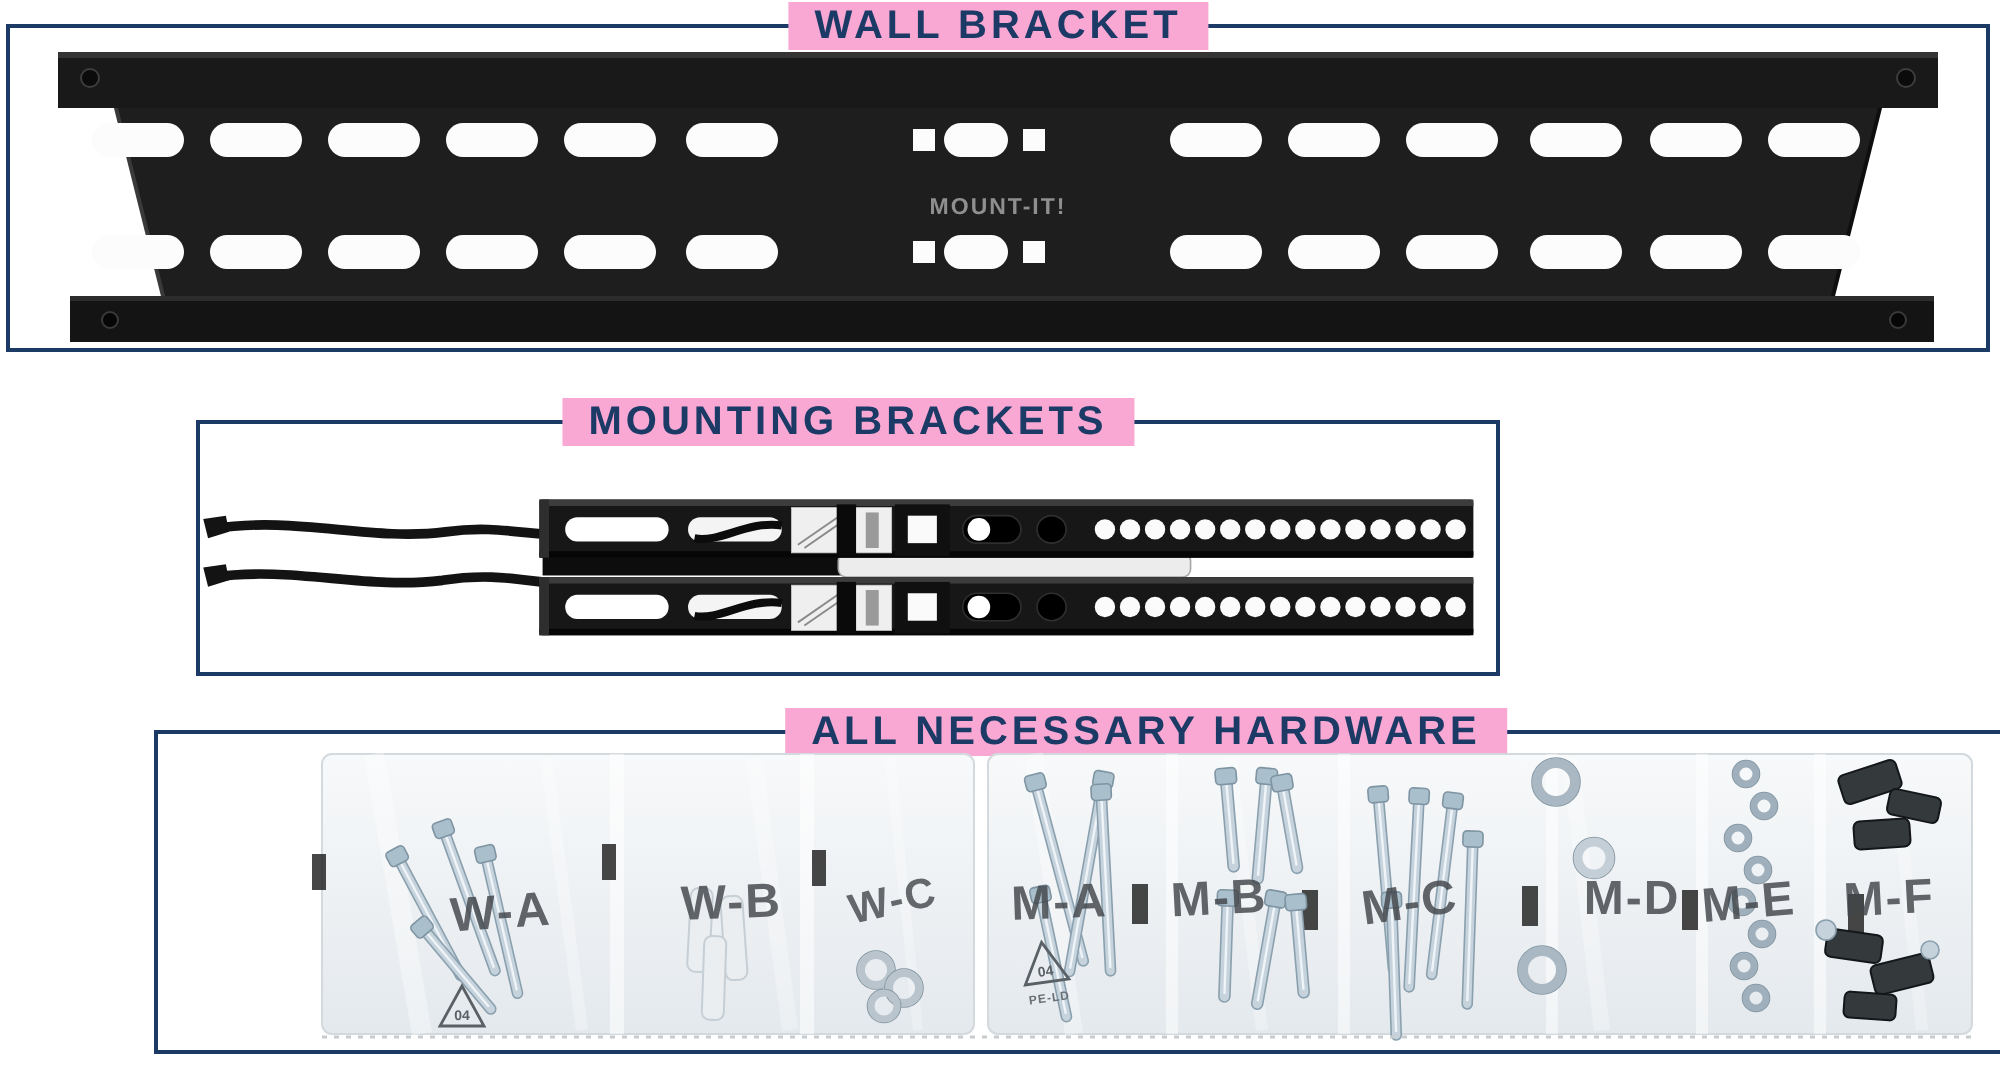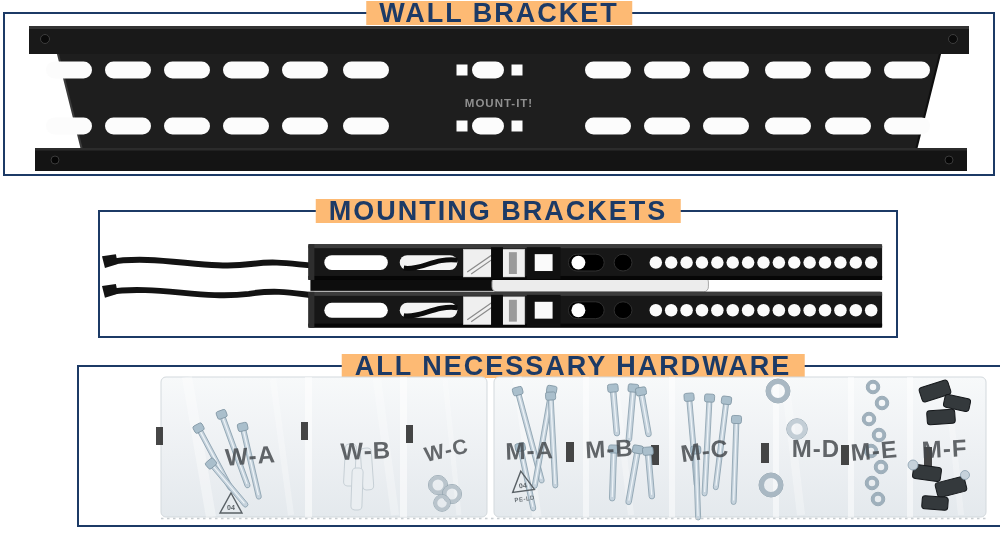--- a/index.html
+++ b/index.html
@@ -6,26 +6,26 @@
   html,body{margin:0;padding:0;}
   body{
     width:1000px;height:535px;position:relative;overflow:hidden;
     background:#ffffff;font-family:"Liberation Sans",sans-serif;
   }
   .panel{
     position:absolute;box-sizing:border-box;
     border:2px solid var(--navy);background:#ffffff;
   }
   #panel-wall {left:3px;  top:12px;  width:992px; height:164px;}
-  #panel-rails{left:98px; top:210px; width:800px; height:128px;}
+  #panel-rails{left:98px; top:210px; width:652px; height:128px;}
   #panel-hw   {left:77px; top:365px; width:992px; height:162px;}
   .panel-title{
     position:absolute;top:-13px;left:50%;transform:translateX(-50%);
-    background:#fdba74;padding:0 13px;line-height:24px;
-    color:var(--navy);font-size:27px;font-weight:bold;letter-spacing:2px;
+    background:#f9a8d4;padding:0 13px;line-height:24px;
+    color:var(--navy);font-size:20px;font-weight:bold;letter-spacing:2px;
     white-space:nowrap;
   }
   .panel svg{position:absolute;left:0;top:0;width:100%;height:100%;display:block;}
   .brand{font:700 11.5px "Liberation Sans",sans-serif;fill:#8f8f8f;letter-spacing:1px;}
   .bag-label{font:700 24px "Liberation Sans",sans-serif;fill:#42464a;opacity:.82;letter-spacing:1px;}
   .bag-label-sm{font:700 21px "Liberation Sans",sans-serif;fill:#42464a;opacity:.8;letter-spacing:1px;}
   .recycle-txt{font:700 7px "Liberation Sans",sans-serif;fill:#5a6166;}
   .recycle-txt-sm{font:700 6px "Liberation Sans",sans-serif;fill:#6a7176;letter-spacing:.5px;}
   .mark{fill:#1f1f1f;opacity:.82;}
 </style>

